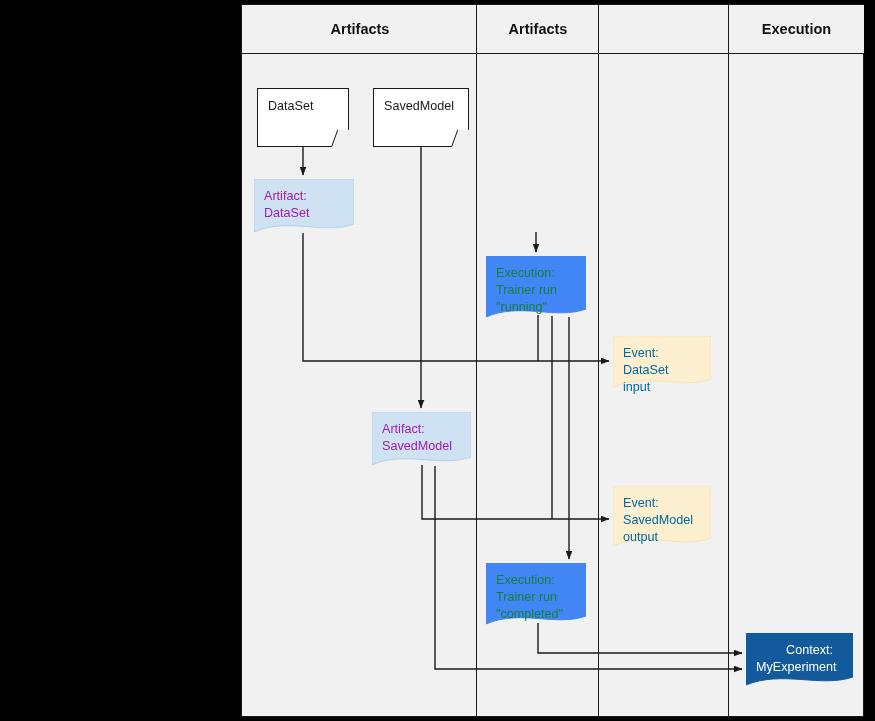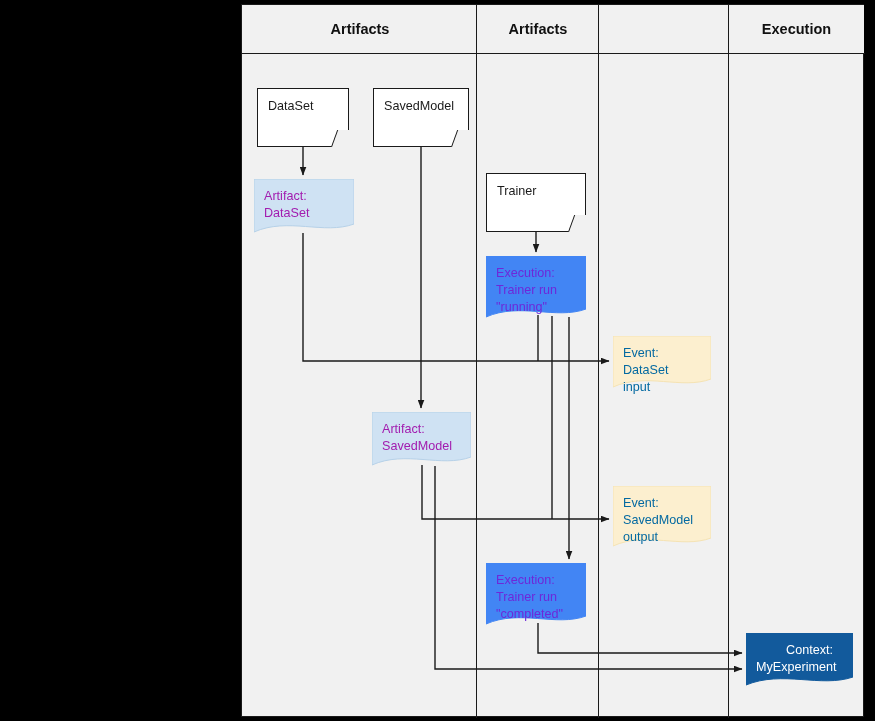--- a/index.html
+++ b/index.html
@@ -93,21 +93,21 @@
   .wave-node svg {
     position: absolute;
     left: 0;
     top: 0;
     display: block;
   }
   .wave-node .label {
     z-index: 2;
   }
   .artifact-node .label { color: #a21caf; }
-  .execution-node .label { color: #6d28d9; }
+  .execution-node .label { color: #15803d; }
   .event-node .label { color: #0369a1; }
   .context-node .label { color: #FFFFFF; text-align: right; }
 
   
   #connectors {
     position: absolute;
     left: 0;
     top: 0;
     width: 623px;
     height: 713px;
@@ -170,24 +170,20 @@
     <div class="node doc-node" id="n-dataset-doc" style="left: 15px; top: 83px; width: 92px; height: 59px;">
       <span class="doc-fold"></span>
       <span class="label">DataSet</span>
     </div>
 
     <div class="node doc-node" id="n-savedmodel-doc" style="left: 131px; top: 83px; width: 96px; height: 59px;">
       <span class="doc-fold"></span>
       <span class="label">SavedModel</span>
     </div>
 
-    <div class="node doc-node" id="n-trainer-doc" style="left: 244px; top: 168px; width: 100px; height: 59px;">
-      <span class="doc-fold"></span>
-      <span class="label">Trainer</span>
-    </div>
 
     <div class="node wave-node artifact-node" id="n-artifact-dataset" style="left: 12px; top: 174px; width: 100px; height: 57px;"><svg width="100" height="61" viewBox="0 0 100 61">
           <path d="M0,0 L100,0 L100,45 C70,56 34,38 0,53 Z" fill="#CFE2F3" stroke="#B6D1E8" stroke-width="1"></path>
         </svg>
       <span class="label">Artifact:
 DataSet</span>
     </div>
 
     <div class="node wave-node execution-node" id="n-execution-running" style="left: 244px; top: 251px; width: 100px; height: 65px;"><svg width="100" height="69" viewBox="0 0 100 69">
           <path d="M0,0 L100,0 L100,53 C70,64 34,46 0,61 Z" fill="#4285F4" stroke="#4285F4" stroke-width="1"></path>

